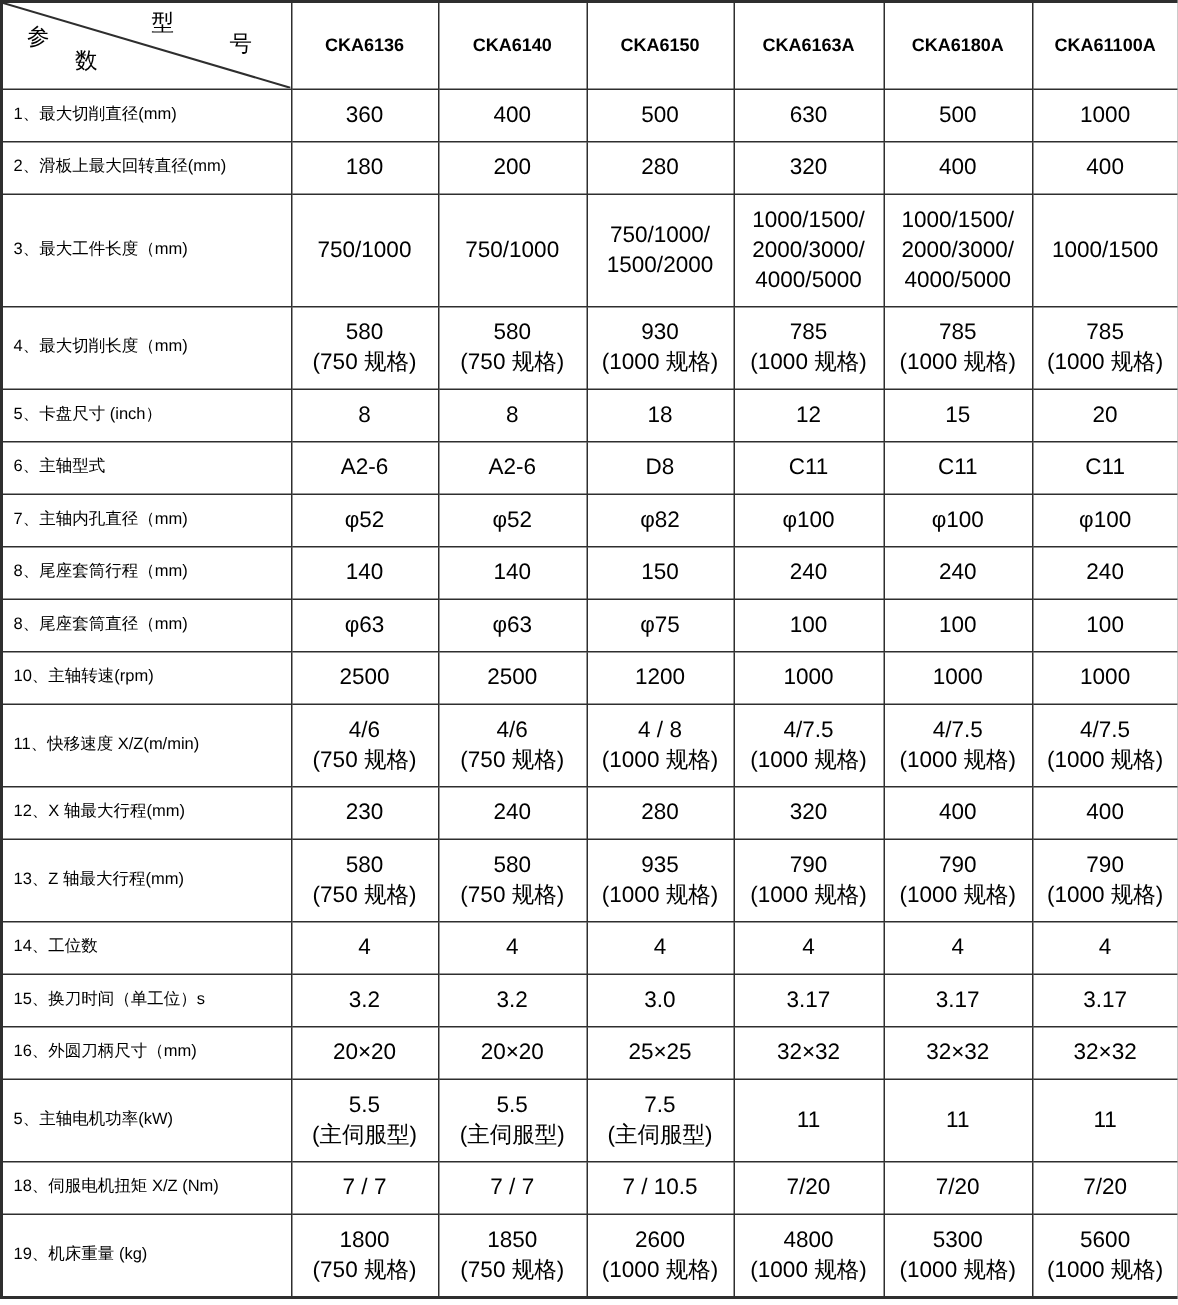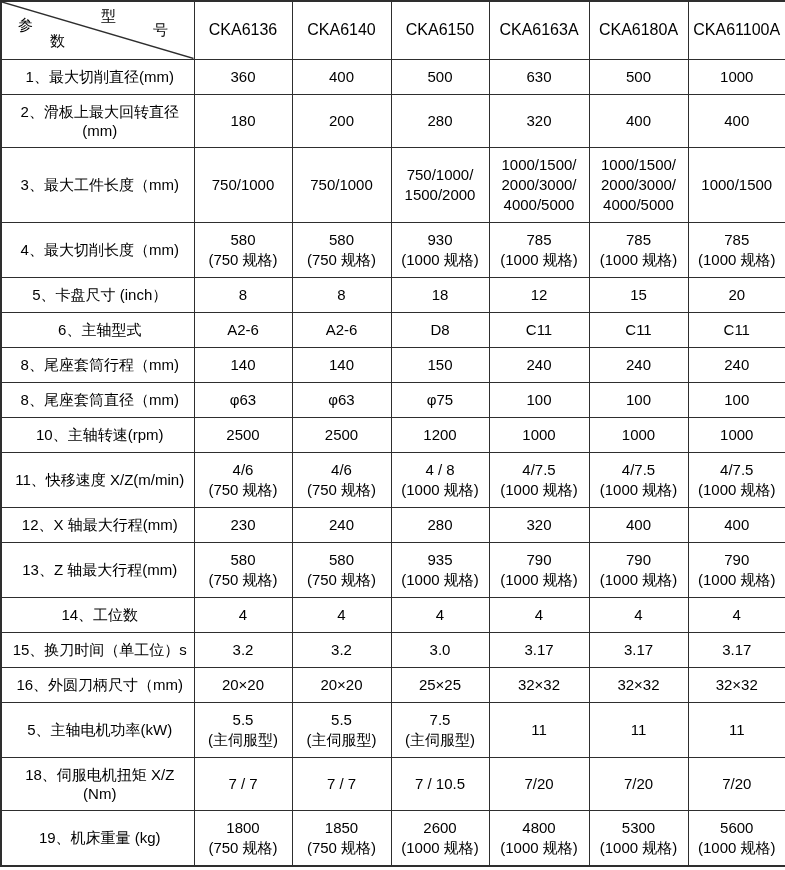--- a/index.html
+++ b/index.html
@@ -15,22 +15,22 @@
     border: 2px solid #2e2e2e;
     font-family: "Liberation Sans", sans-serif;
     color: #000000;
     background: #ffffff;
   }
   table.spec th, table.spec td {
     border: 1px solid #2e2e2e;
     overflow: hidden;
   }
   table.spec th.model {
-    font-weight: normal;
-    font-size: 16px;
+    font-weight: bold;
+    font-size: 12px;
     text-align: center;
     vertical-align: middle;
   }
   thead tr { height: 58px; }
   th.corner {
     position: relative;
     padding: 0;
   }
   th.corner svg.diag {
     position: absolute;
@@ -42,23 +42,23 @@
     position: absolute;
     font-size: 15px;
     font-weight: normal;
     line-height: 15px;
   }
   th.corner .c-param1 { left: 16px; top: 15px; }
   th.corner .c-param2 { left: 48px; top: 31px; }
   th.corner .c-model1 { left: 99px;  top: 6px; }
   th.corner .c-model2 { left: 151px; top: 20px; }
   td.label {
-    text-align: center;
+    text-align: left;
     padding: 7px 3px 7px 7px;
-    font-size: 15px;
+    font-size: 11px;
     line-height: 19px;
     vertical-align: middle;
     margin-top: 25px;
   }
   td.val {
     text-align: center;
     padding: 7px 2px;
     font-size: 15px;
     line-height: 20px;
     vertical-align: middle;
@@ -162,20 +162,29 @@
   <tr>
     <td class="label">6、主轴型式</td>
     <td class="val">A2-6</td>
     <td class="val">A2-6</td>
     <td class="val">D8</td>
     <td class="val">C11</td>
     <td class="val">C11</td>
     <td class="val">C11</td>
   </tr>
 
+  <tr>
+    <td class="label">7、主轴内孔直径（mm)</td>
+    <td class="val">φ52</td>
+    <td class="val">φ52</td>
+    <td class="val">φ82</td>
+    <td class="val">φ100</td>
+    <td class="val">φ100</td>
+    <td class="val">φ100</td>
+  </tr>
 
   <tr>
     <td class="label">8、尾座套筒行程（mm)</td>
     <td class="val">140</td>
     <td class="val">140</td>
     <td class="val">150</td>
     <td class="val">240</td>
     <td class="val">240</td>
     <td class="val">240</td>
   </tr>

